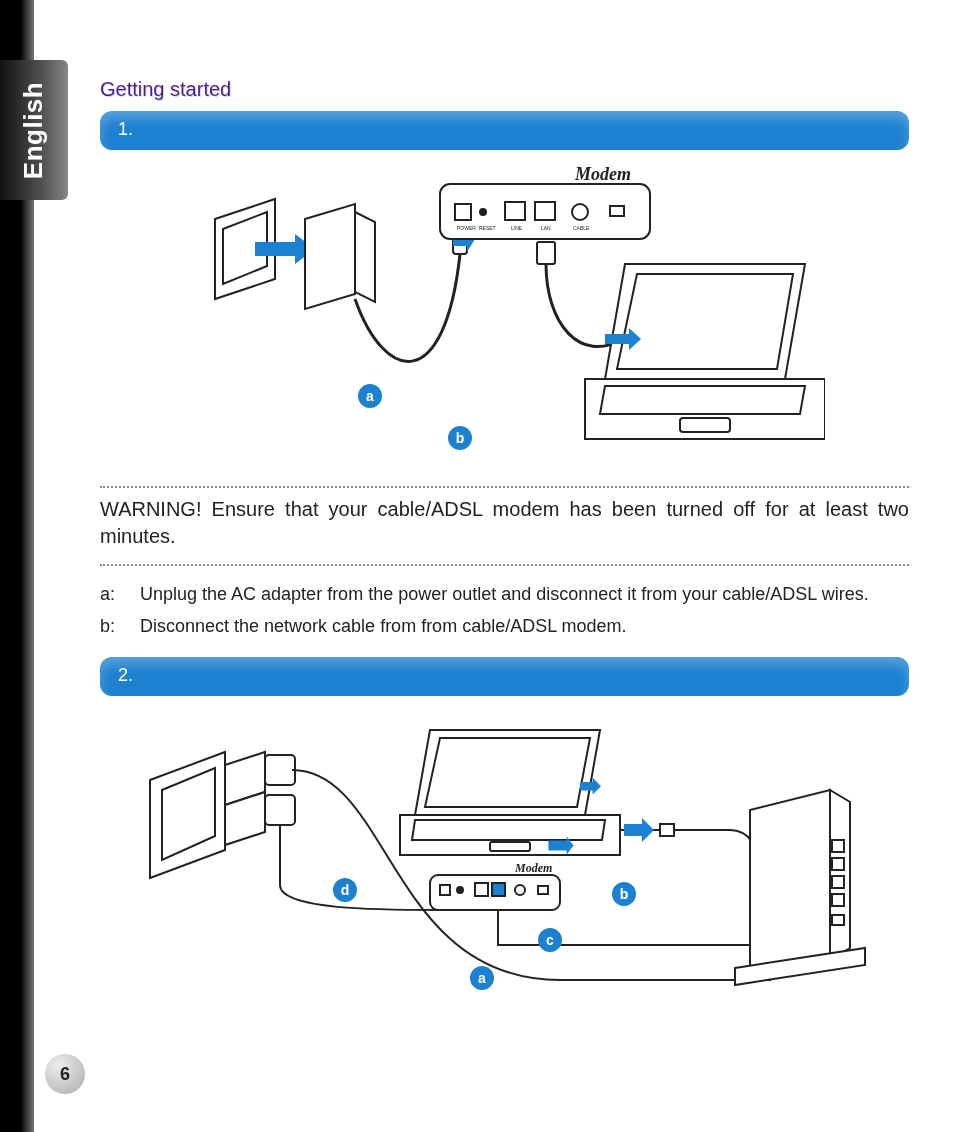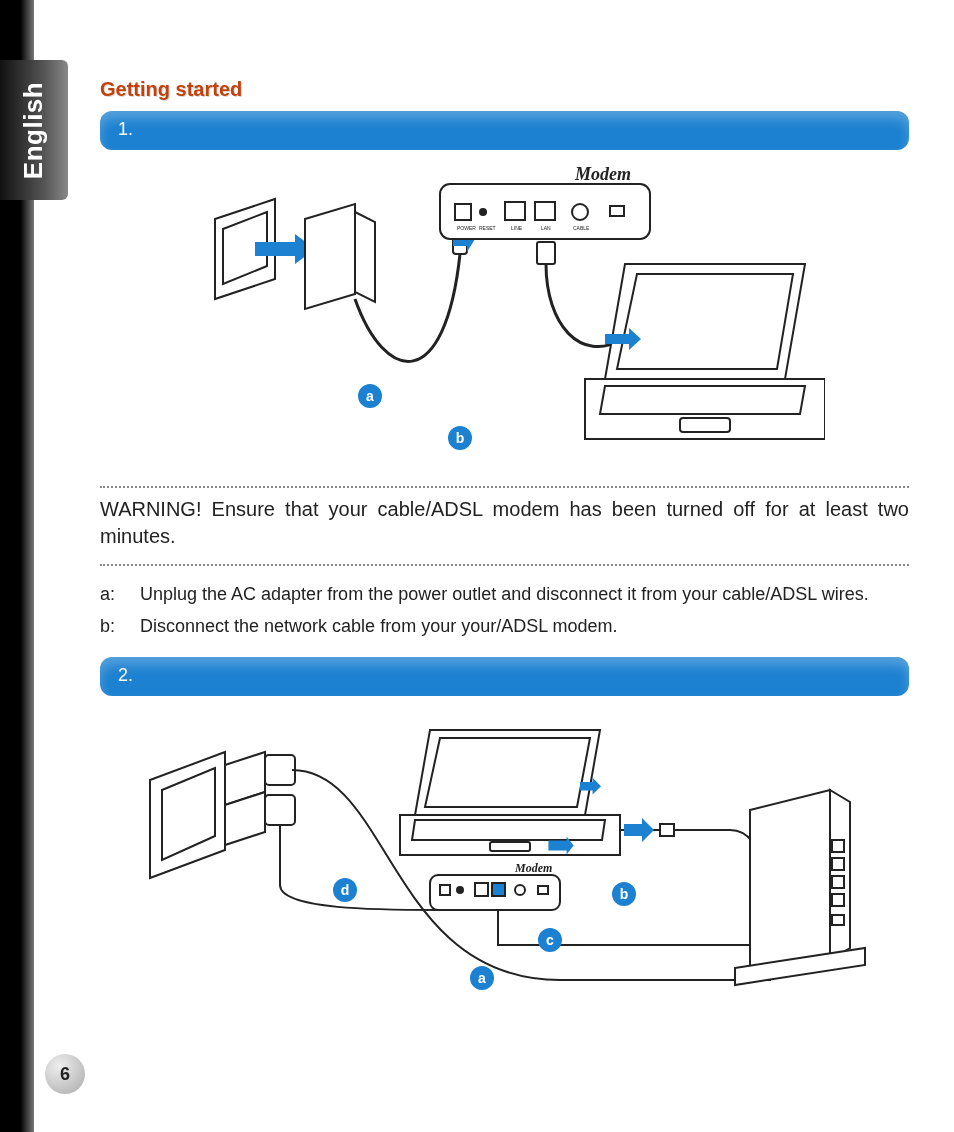--- a/index.html
+++ b/index.html
@@ -37,22 +37,22 @@
     font-size: 26px;
     letter-spacing: 0.5px;
   }
   .content {
     position: absolute;
     left: 100px;
     right: 45px;
     top: 78px;
   }
   .section-title {
-    color: #c2410c;
-    font-weight: bold;
+    color: #4c1d95;
+    font-weight: normal;
     font-size: 20px;
     margin-bottom: 10px;
     text-shadow: 1px 1px 0 rgba(0,0,0,0.15);
   }
   .step-bar {
     background: #1c81d1;
     color: #fff;
     border-radius: 12px;
     padding: 8px 18px 10px 18px;
     font-size: 18px;
@@ -189,21 +189,21 @@
   <div class="warning-block">WARNING!  Ensure that your cable/ADSL modem has been turned off for at least two minutes.</div>
   <hr class="dotted-sep">
 
   <div class="list-items">
     <div class="list-row">
       <span class="list-key">a:</span>
       <span>Unplug the AC adapter from the power outlet and disconnect it from your cable/ADSL wires.</span>
     </div>
     <div class="list-row">
       <span class="list-key">b:</span>
-      <span>Disconnect the network cable from your your/ADSL modem.</span>
+      <span>Disconnect the network cable from from cable/ADSL modem.</span>
     </div>
   </div>
 
   <div class="step-bar" style="margin-top:18px;">
     <span class="step-num">2.</span>
   </div>
 
   <div class="diagram" style="height:300px;">
     <svg width="750" height="290" viewBox="0 0 750 290">
 

